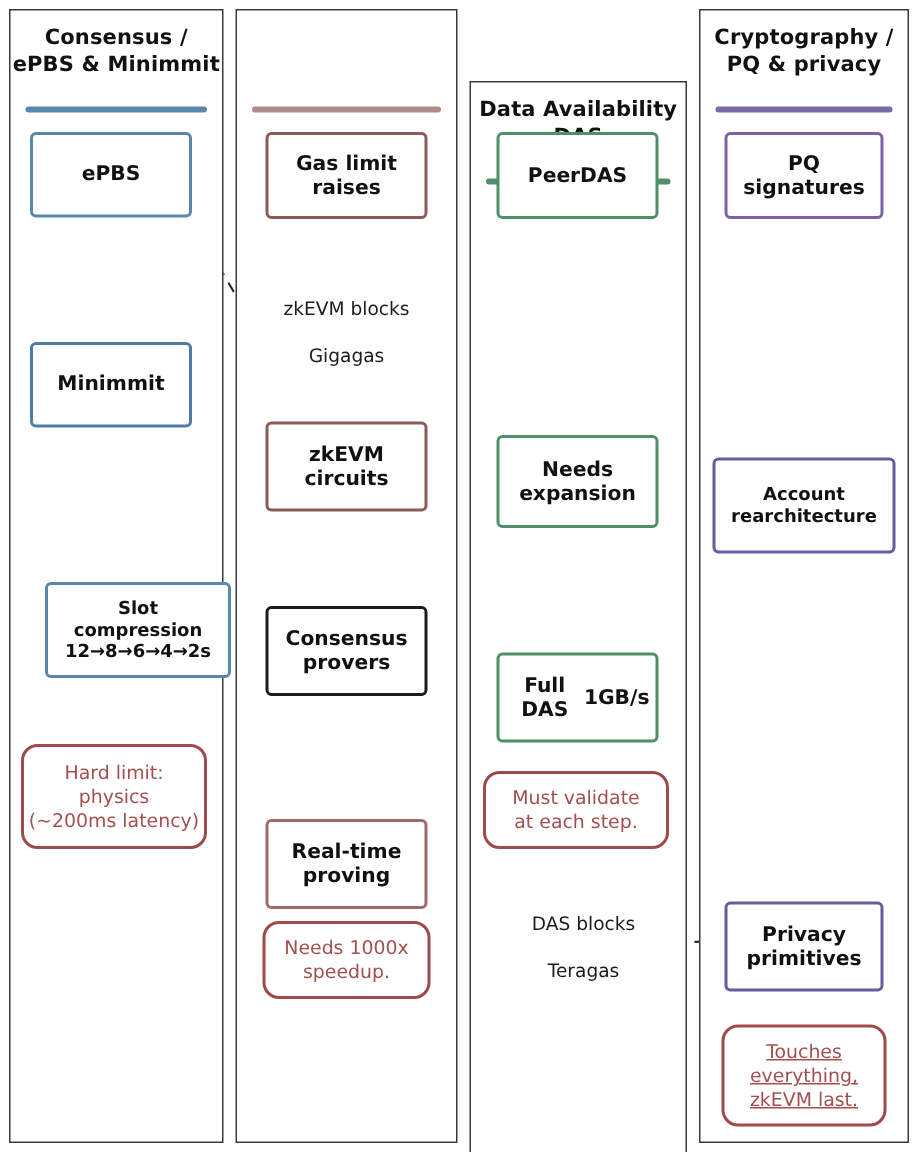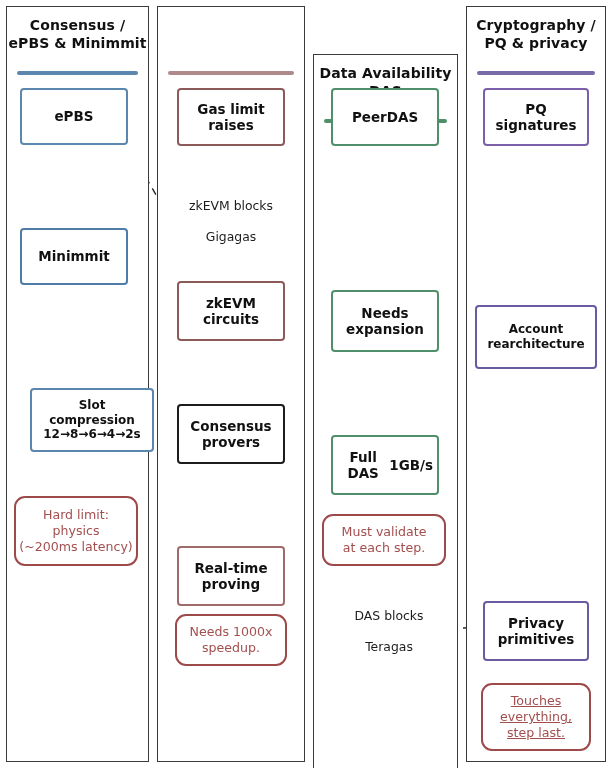--- a/index.html
+++ b/index.html
@@ -233,16 +233,16 @@
   </div>
 
   <div class="node" style="left:483px;top:601px;width:106px;height:60px;border-color:#6a5aa0;flex-direction:column;">
     <span>Privacy</span>
     <span>primitives</span>
   </div>
 
   <div class="note" style="left:481px;top:683px;width:110px;height:68px;flex-direction:column;text-decoration:underline;">
     <span>Touches</span>
     <span>everything,</span>
-    <span>step last.</span>
+    <span>zkEVM last.</span>
   </div>
 
 </div>
 
 </body></html>

